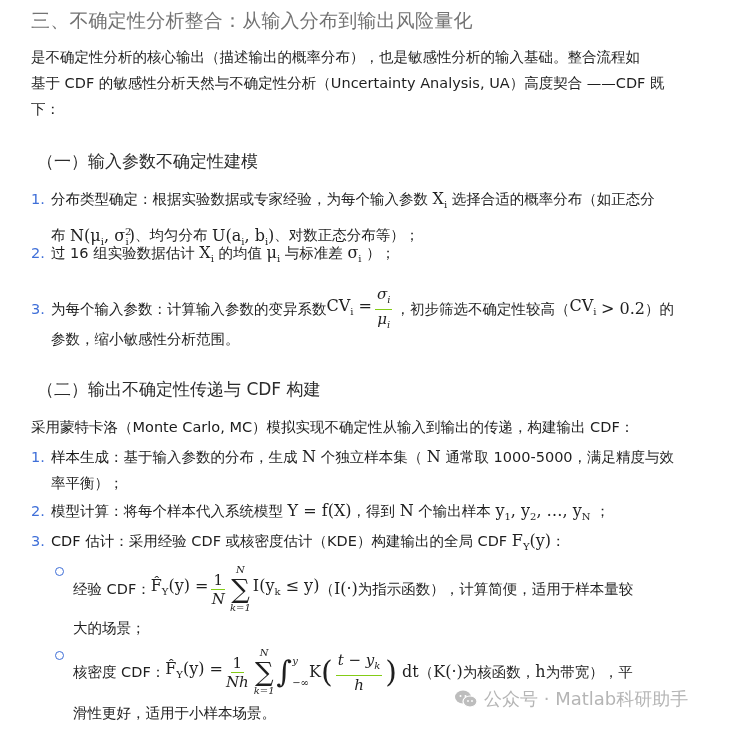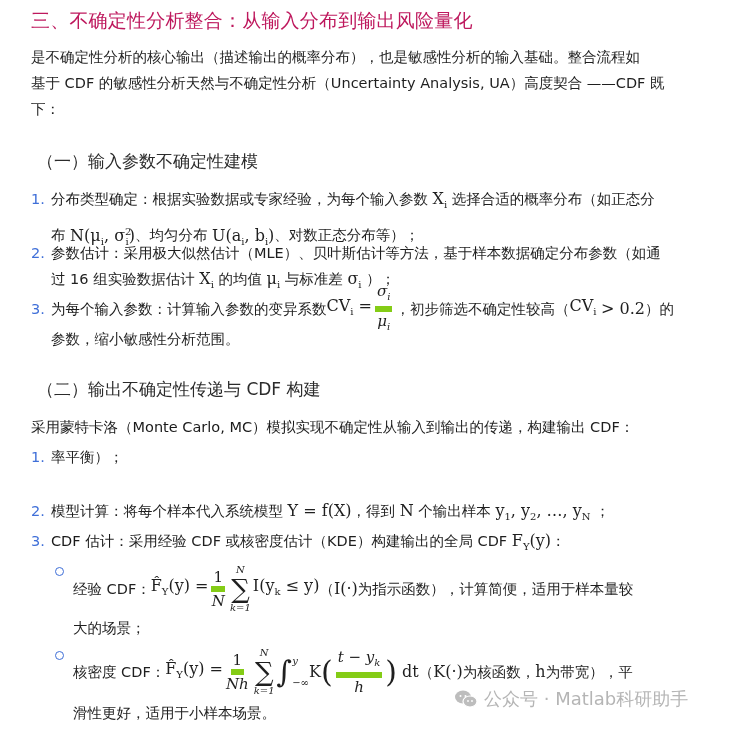--- a/index.html
+++ b/index.html
@@ -4,39 +4,39 @@
 <style>
   html, body { margin: 0; padding: 0; background: #ffffff; }
   body {
     width: 741px; height: 732px; overflow: hidden; position: relative;
     font-family: "DejaVu Sans", "Liberation Sans", sans-serif;
     color: #1f1f1f;
   }
   .page { position: absolute; left: 0; top: 0; width: 741px; height: 732px; }
   .h3 {
     position: absolute; left: 31px; top: 8px;
-    font-size: 19px; color: #be185d; letter-spacing: 0.2px; font-weight: normal;
+    font-size: 19px; color: #737373; letter-spacing: 0.2px; font-weight: normal;
   }
   .p {
     position: absolute; left: 31px; font-size: 14.5px; line-height: 26px; color: #1f1f1f;
   }
   .h4 {
     position: absolute; left: 37px; font-size: 17px; color: #2b2b2b;
   }
   .li {
     position: absolute; left: 31px; width: 670px; font-size: 14.5px; line-height: 26px;
   }
   .num { position: absolute; left: 0; color: #3f6fd8; }
   .li-body { position: absolute; left: 20px; width: 660px; }
   b { font-weight: normal; color: #1a1a1a; }
   .m { font-family: "DejaVu Serif", "Liberation Serif", serif; font-size: 16px; }
   .mr { font-family: "DejaVu Serif", "Liberation Serif", serif; font-size: 16px; }
   sub, sup { font-size: 10px; }
   .frac { display: inline-flex; flex-direction: column; align-items: center; vertical-align: middle; margin: 0 3px; font-family: "DejaVu Serif", serif; font-style: italic; font-size: 15px; line-height: 18px; }
-  .frac .top { border-bottom: 6px solid #84cc16; padding: 0 2px; }
+  .frac .top { border-bottom: 1px solid #84cc16; padding: 0 2px; }
   .bul {
     position: absolute; left: 55px; width: 7px; height: 7px; border: 1.5px solid #3f6fd8; border-radius: 50%;
   }
   .sub-item { position: absolute; left: 73px; width: 640px; font-size: 14.5px; line-height: 26px; }
   .sum { display: inline-flex; flex-direction: column; align-items: center; vertical-align: middle; font-family: "DejaVu Serif", serif; line-height: 12px; margin: 0 2px; }
   .sum .lim { font-size: 10px; font-style: italic; }
   .sum .sym { font-size: 26px; line-height: 26px; }
   .intg { display: inline-flex; align-items: center; vertical-align: middle; font-family: "DejaVu Serif", serif; }
   .intg .sym { font-size: 30px; font-style: italic; }
   .intg .lims { display: inline-flex; flex-direction: column; font-size: 10px; font-style: italic; line-height: 22px; }
@@ -74,23 +74,20 @@
         <span class="m">N(μ<sub>i</sub>, σ<sup>2</sup><sub style="margin-left:-6px">i</sub>)</span><span>、均匀分布</span>
         <span class="m">U(a<sub>i</sub>, b<sub>i</sub>)</span><span>、对数正态分布等）；</span>
       </div>
     </div>
   </div>
 
   <div class="li" style="top:240px; height:52px;">
     <span class="num">2.</span>
     <div class="li-body">
       <div>
-        <b>参数估计</b><span>：采用极大似然估计（MLE）、贝叶斯估计等方法，基于样本数据确定分布参数（如通</span>
-      </div>
-      <div>
         <span>过 16 组实验数据估计</span>
         <span class="m">X<sub>i</sub></span>
         <span>的均值</span>
         <span class="m">μ<sub>i</sub></span>
         <span>与标准差</span>
         <span class="m">σ<sub>i</sub></span>
         <span>）；</span>
       </div>
     </div>
   </div>
@@ -115,20 +112,27 @@
 
   <div class="h4" style="top:378px;">（二）输出不确定性传递与 CDF 构建</div>
 
   <div class="p" style="top:414px; width:690px;">
     <span>采用</span><b>蒙特卡洛（Monte Carlo, MC）模拟</b><span>实现不确定性从输入到输出的传递，构建输出 CDF：</span>
   </div>
 
   <div class="li" style="top:444px; height:52px;">
     <span class="num">1.</span>
     <div class="li-body">
+      <div>
+        <b>样本生成</b><span>：基于输入参数的分布，生成</span>
+        <span class="m">N</span>
+        <span>个独立样本集（</span>
+        <span class="m">N</span>
+        <span>通常取 1000-5000，满足精度与效</span>
+      </div>
       <div>率平衡）；</div>
     </div>
   </div>
 
   <div class="li" style="top:498px; height:26px;">
     <span class="num">2.</span>
     <div class="li-body">
       <b>模型计算</b><span>：将每个样本代入系统模型</span>
       <span class="m">Y <span class="mr">=</span> f(X)</span><span>，得到</span>
       <span class="m">N</span>

